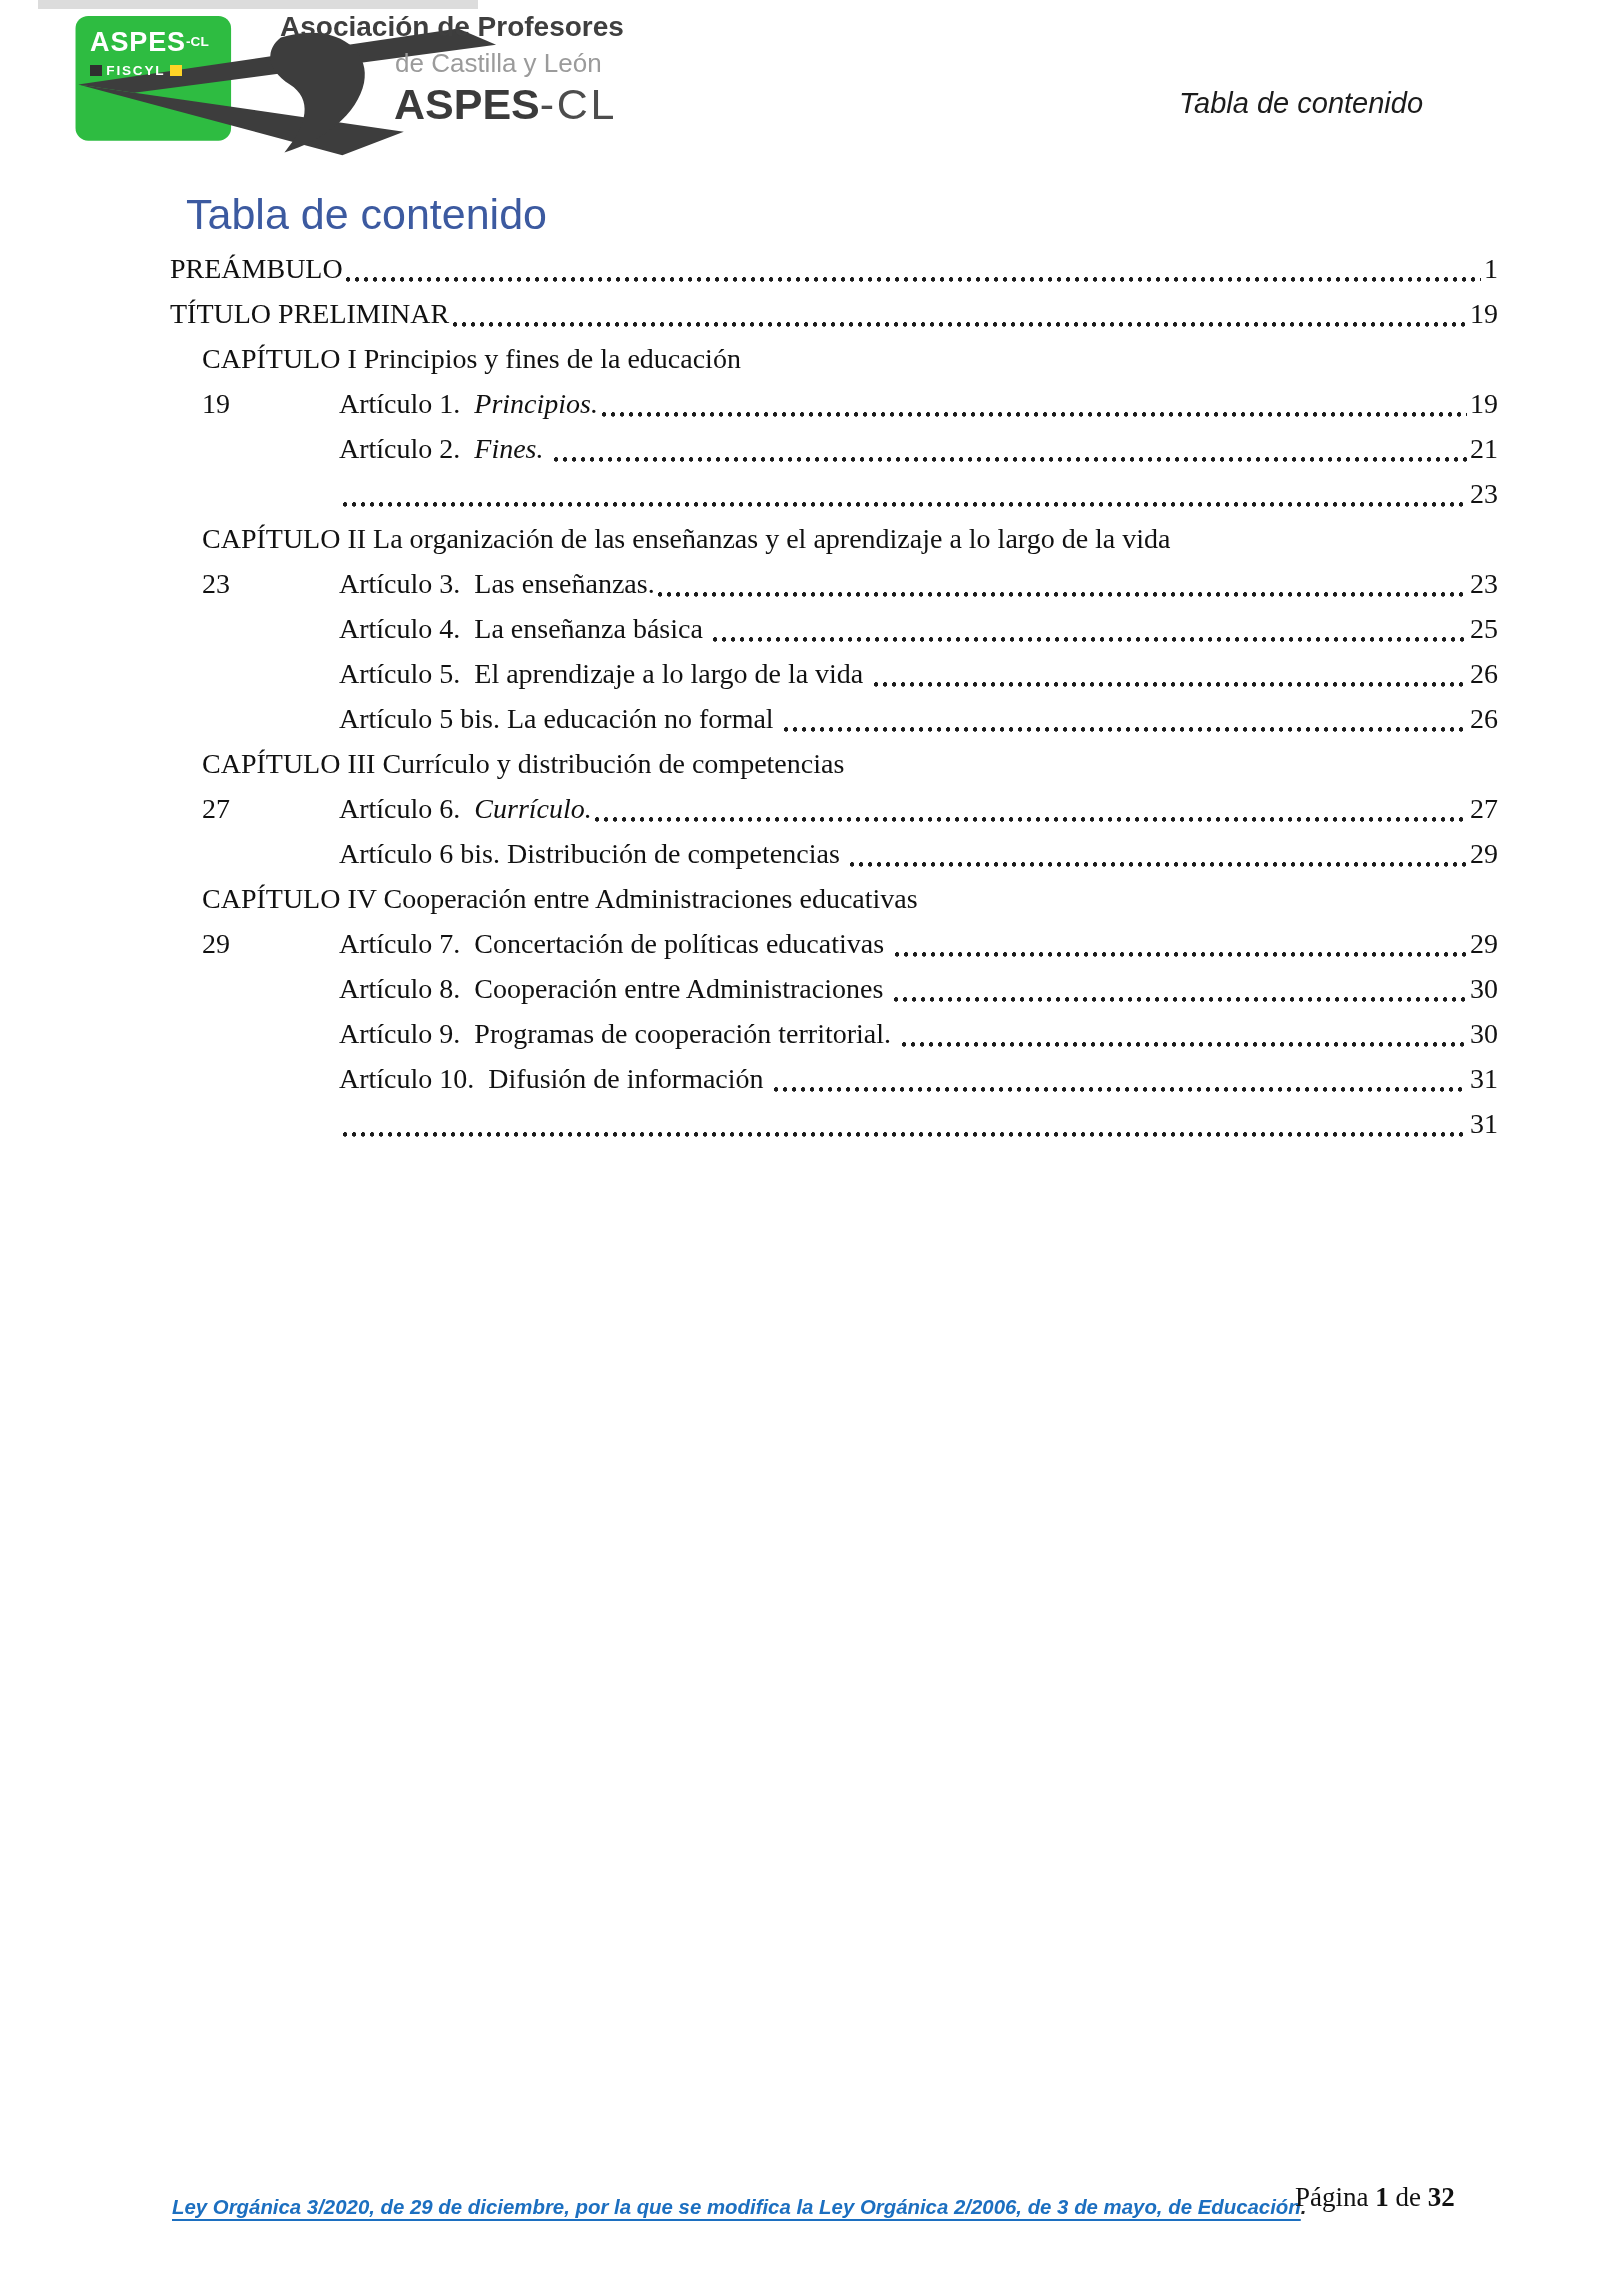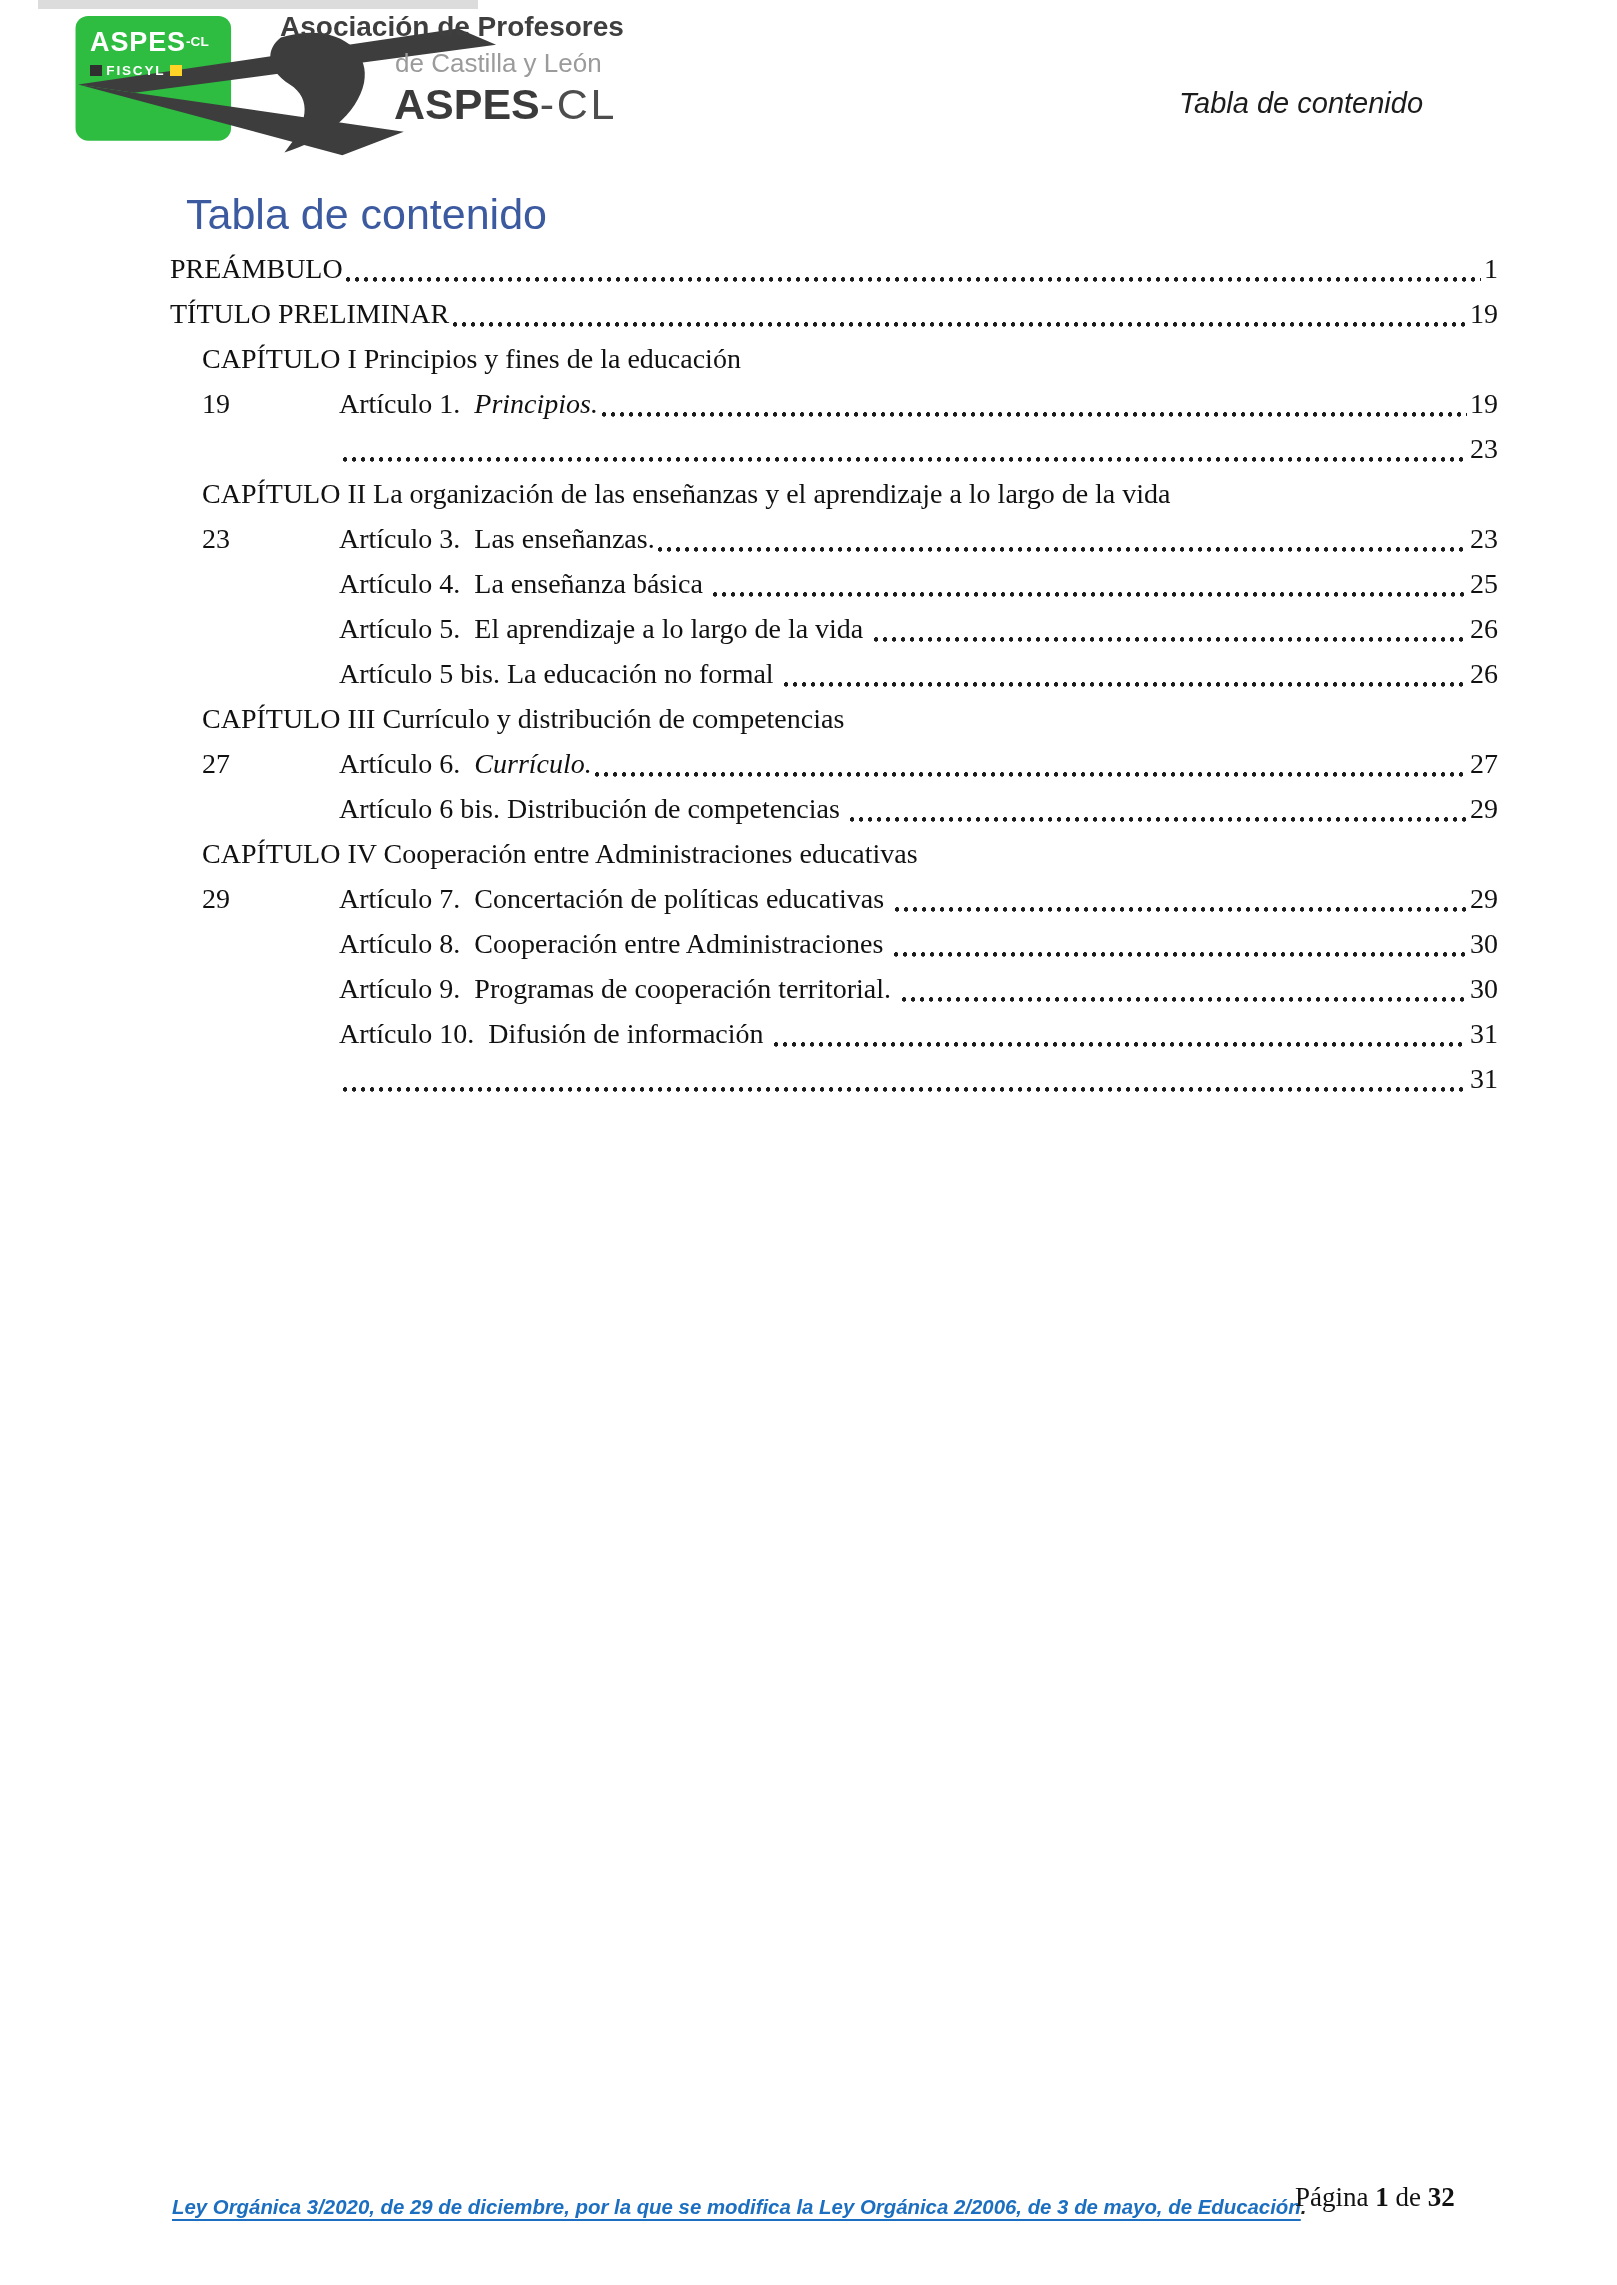--- a/index.html
+++ b/index.html
@@ -103,20 +103,25 @@
       <span class="toc-text"><span class="t">CAPÍTULO I Principios y fines de la educación </span><em class="e"></em></span>
       <span class="leader"></span>
       <span class="toc-page">19</span>
     </div>
       <div class="toc-row lvl3">
       <span class="toc-text"><span class="t">Artículo 1.  </span><em class="e">Principios.</em></span>
       <span class="leader"></span>
       <span class="toc-page">19</span>
     </div>
       <div class="toc-row lvl3">
+      <span class="toc-text"><span class="t">Artículo 2.  </span><em class="e">Fines. </em></span>
+      <span class="leader"></span>
+      <span class="toc-page">21</span>
+    </div>
+      <div class="toc-row lvl3">
       <span class="leader"></span>
       <span class="toc-page">23</span>
     </div>
       <div class="toc-row lvl2">
       <span class="toc-text"><span class="t">CAPÍTULO II La organización de las enseñanzas y el aprendizaje a lo largo de la vida </span><em class="e"></em></span>
       <span class="leader"></span>
       <span class="toc-page">23</span>
     </div>
       <div class="toc-row lvl3">
       <span class="toc-text"><span class="t">Artículo 3.  Las enseñanzas.</span><em class="e"></em></span>

